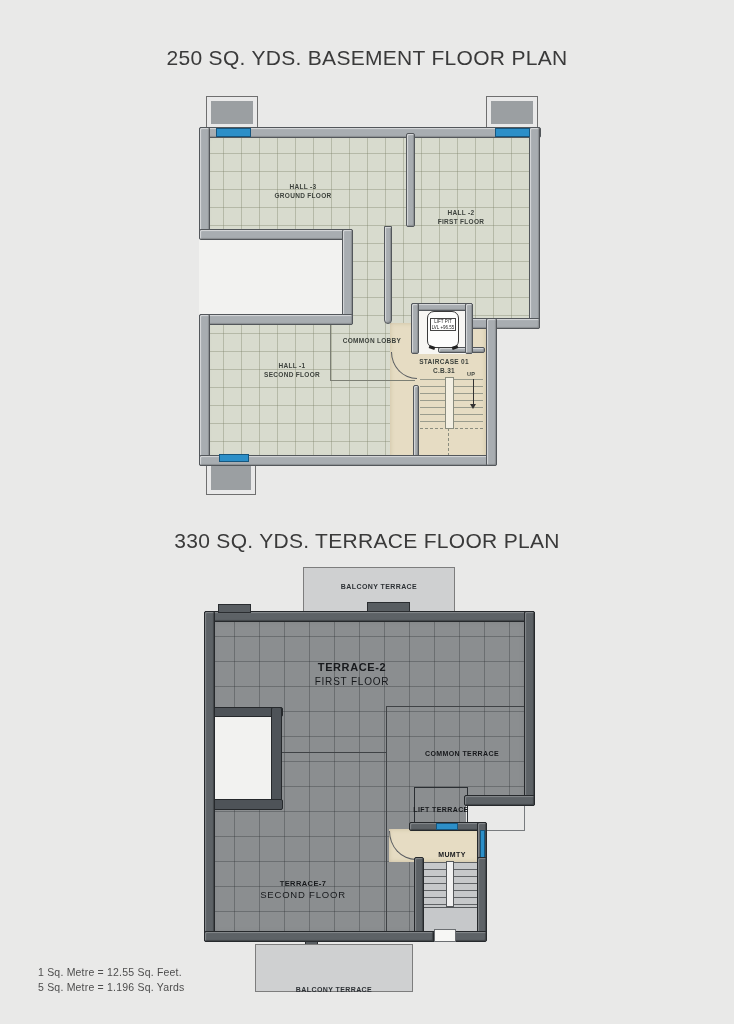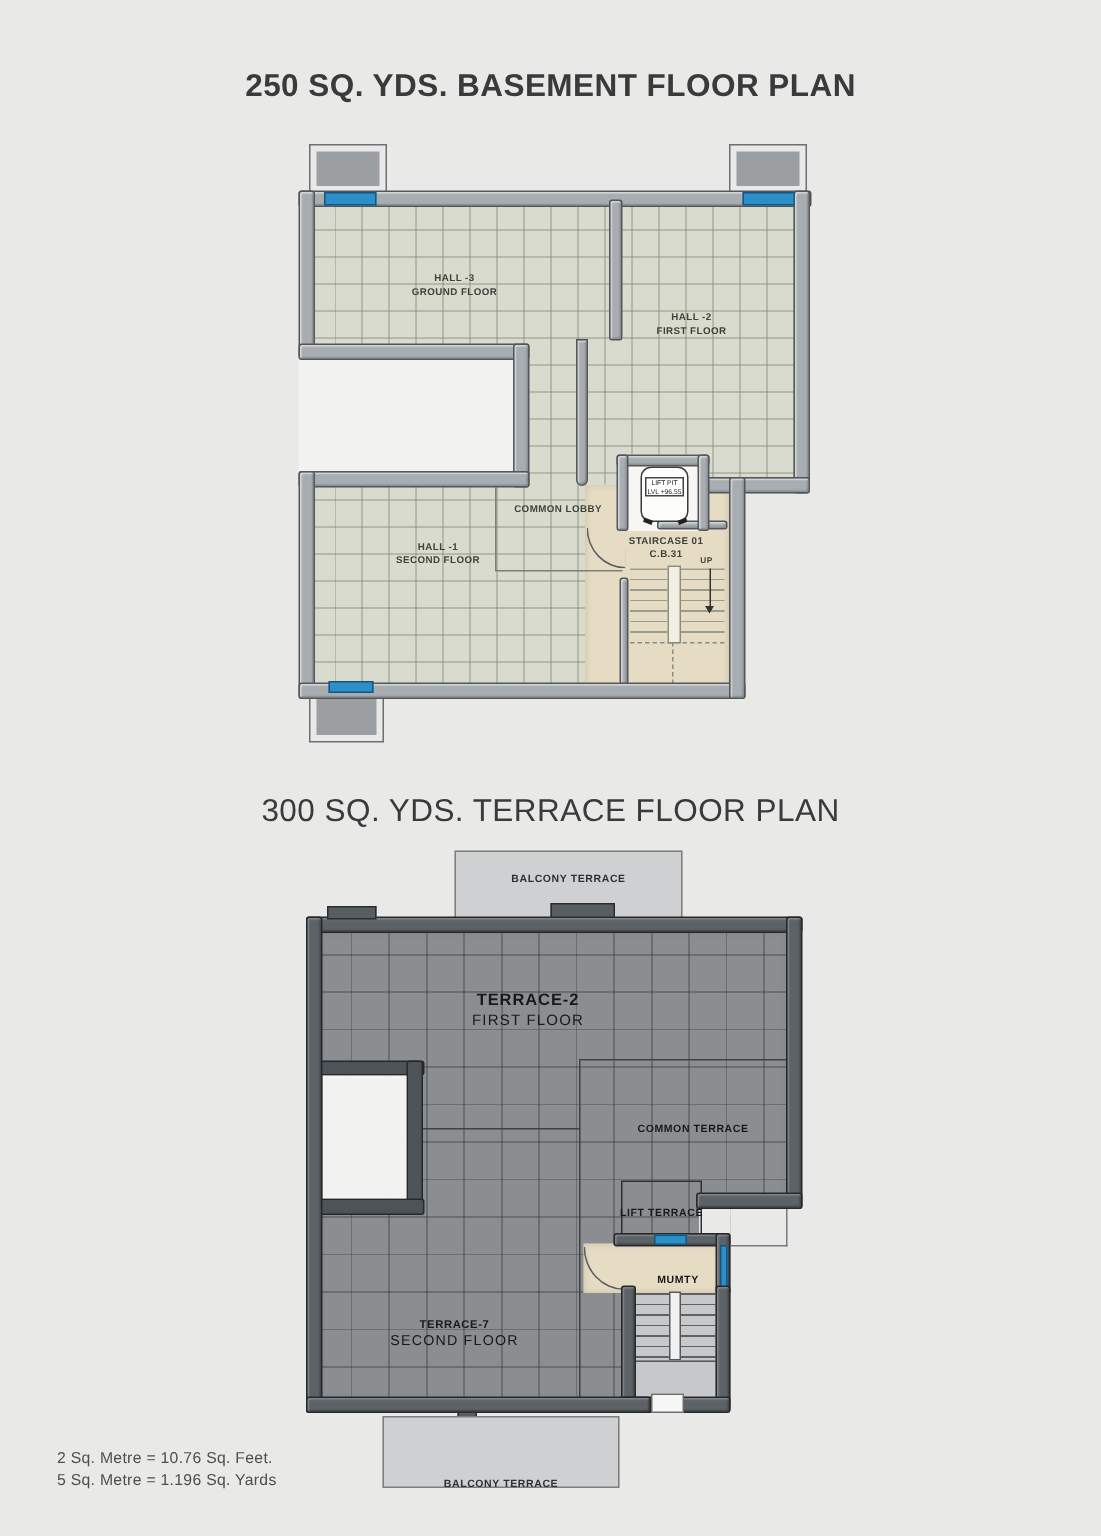--- a/index.html
+++ b/index.html
@@ -93,21 +93,21 @@
   .uparrow-line{background:#333;}
   .uparrow-head{
     width:0;height:0;border-left:3px solid transparent;border-right:3px solid transparent;
     border-top:5px solid #333;
   }
   .stub{background:#585d61;border:1px solid #2a2d30;box-sizing:border-box;}
 </style>
 </head>
 <body>
 
-<div class="title" style="top:46px;font-weight:bold;">250 SQ. YDS. BASEMENT FLOOR PLAN</div>
+<div class="title" style="top:46px;">250 SQ. YDS. BASEMENT FLOOR PLAN</div>
 
 <div class="abs" style="left:0;top:0;width:734px;height:520px;">
 
   <div class="abs pillar" style="left:206px;top:96px;width:52px;height:33px;">
       <div class="pillar-core"></div>
     </div>
   <div class="abs pillar" style="left:486px;top:96px;width:52px;height:33px;">
       <div class="pillar-core"></div>
     </div>
   <div class="abs pillar" style="left:206px;top:461px;width:50px;height:34px;">
@@ -171,21 +171,21 @@
   <div class="lbl lbl-b" style="left:372px;top:340px;">COMMON LOBBY</div>
   <div class="lbl lbl-b" style="left:292px;top:365px;">HALL -1</div>
   <div class="lbl lbl-b" style="left:292px;top:374px;">SECOND FLOOR</div>
   <div class="lbl lbl-b" style="left:444px;top:361px;">STAIRCASE 01</div>
   <div class="lbl lbl-b" style="left:444px;top:370px;">C.B.31</div>
   <div class="lbl lbl-b" style="left:471px;top:374px;font-size:5.5px;">UP</div>
   <div class="abs uparrow-line" style="left:473px;top:379px;width:1px;height:26px;"></div>
   <div class="abs uparrow-head" style="left:470px;top:404px;"></div>
 </div>
 
-<div class="title" style="top:529px;">300 SQ. YDS. TERRACE FLOOR PLAN</div>
+<div class="title" style="top:529px;">330 SQ. YDS. TERRACE FLOOR PLAN</div>
 
 <div class="abs" style="left:0;top:520px;width:734px;height:504px;">
 
   <div class="abs balcony" style="left:303px;top:47px;width:152px;height:47px;padding-top:7px;">
     <span>BALCONY TERRACE</span>
   </div>
 
   <div class="abs floor-t" style="left:209px;top:97px;width:320px;height:320px;"></div>
 
   <div class="abs wall-frame" style="left:204px;top:187px;width:79px;height:10px;"></div>
@@ -235,14 +235,14 @@
 
   <div class="lbl lbl-t" style="left:352px;top:147px;font-size:11px;letter-spacing:.6px;">TERRACE-2</div>
   <div class="lbl lbl-t" style="left:352px;top:161px;font-size:10px;font-weight:normal;letter-spacing:.8px;">FIRST FLOOR</div>
   <div class="lbl lbl-t" style="left:462px;top:233px;">COMMON TERRACE</div>
   <div class="lbl lbl-t" style="left:441px;top:289px;">LIFT TERRACE</div>
   <div class="lbl lbl-t" style="left:452px;top:334px;">MUMTY</div>
   <div class="lbl lbl-t" style="left:303px;top:363px;font-size:7.5px;">TERRACE-7</div>
   <div class="lbl lbl-t" style="left:303px;top:374px;font-size:9.5px;font-weight:normal;letter-spacing:.8px;">SECOND FLOOR</div>
 </div>
 
-<div class="footer-line" style="top:966px;">2 Sq. Metre = 10.76 Sq. Feet.</div>
+<div class="footer-line" style="top:966px;">1 Sq. Metre = 12.55 Sq. Feet.</div>
 <div class="footer-line" style="top:981px;">5 Sq. Metre = 1.196 Sq. Yards</div>
 
 </body></html>

